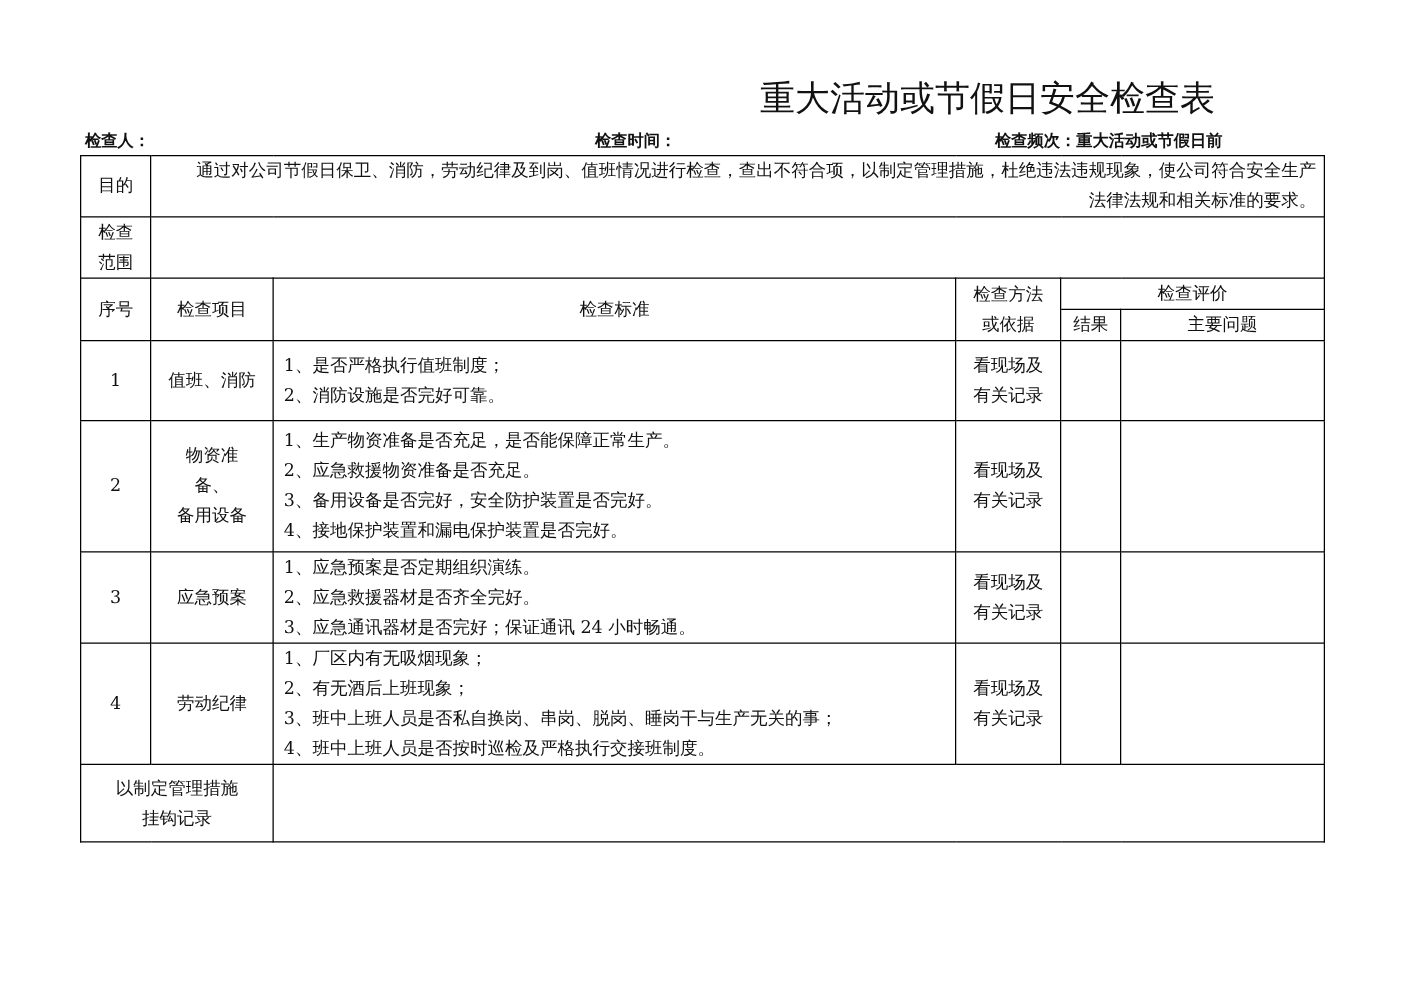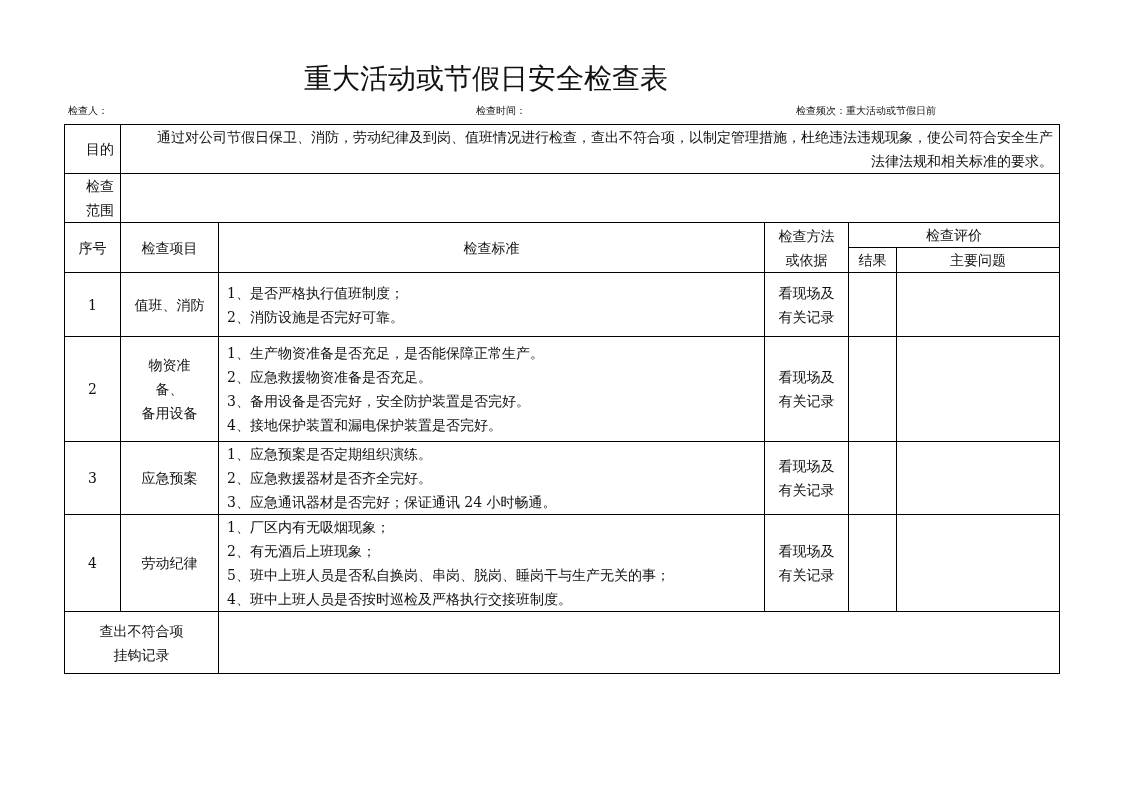--- a/index.html
+++ b/index.html
@@ -1,25 +1,25 @@
 <!DOCTYPE html>
 <html><head>
 <meta charset="utf-8">
 <style>
   html, body { margin:0; padding:0; background:#ffffff; }
   body { width:1122px; height:793px; position:relative; overflow:hidden;
          font-family: "DejaVu Serif", "Liberation Serif", serif; color:#111; }
-  .title { position:absolute; top:60px; left:0; width:972px; text-align:center;
+  .title { position:absolute; top:60px; left:0; width:972px; text-align:right;
            font-size:28px; font-family:"DejaVu Sans", "Liberation Sans", sans-serif; letter-spacing:0px; }
-  .meta { position:absolute; top:104px; font-size:10px; font-family:"DejaVu Sans","Liberation Sans",sans-serif; }
+  .meta { position:absolute; top:104px; font-size:13px; font-family:"DejaVu Sans","Liberation Sans",sans-serif;font-weight:bold; }
   table.sheet { position:absolute; left:64px; top:124px; width:995px; border-collapse:collapse;
                 table-layout:fixed; font-size:14px; }
   table.sheet td { border:1px solid #000; padding:0 8px; vertical-align:middle; line-height:24px; }
   .c { text-align:center; }
-  .lbl { text-align:right; padding:0 6px !important; }
+  .lbl { text-align:center; padding:0 6px !important; }
   .std div { white-space:nowrap; }
   .purpose { text-indent:2em; padding:0 6px !important;text-align:right; }
 </style>
 </head>
 <body>
 
 <div class="title">重大活动或节假日安全检查表</div>
 
 <div class="meta" style="left:68px;">检查人：</div>
 <div class="meta" style="left:476px;">检查时间：</div>
@@ -122,32 +122,32 @@
   </tr>
 
   <tr style="height:97px">
     <td class="c">4</td>
     <td class="c" style="padding:0;">
       <div>劳动纪律</div>
     </td>
     <td class="std">
       <div>1、厂区内有无吸烟现象；</div>
       <div>2、有无酒后上班现象；</div>
-      <div>5、班中上班人员是否私自换岗、串岗、脱岗、睡岗干与生产无关的事；</div>
+      <div>3、班中上班人员是否私自换岗、串岗、脱岗、睡岗干与生产无关的事；</div>
       <div>4、班中上班人员是否按时巡检及严格执行交接班制度。</div>
     </td>
     <td class="c" style="padding:0;">
       <div>看现场及</div>
       <div>有关记录</div>
     </td>
     <td></td>
     <td></td>
   </tr>
 
   <tr style="height:62px">
     <td colspan="2" class="c">
-      <div>查出不符合项</div>
+      <div>以制定管理措施</div>
       <div>挂钩记录</div>
     </td>
     <td colspan="4"></td>
   </tr>
 </tbody>
   </table>
 
 </body></html>

